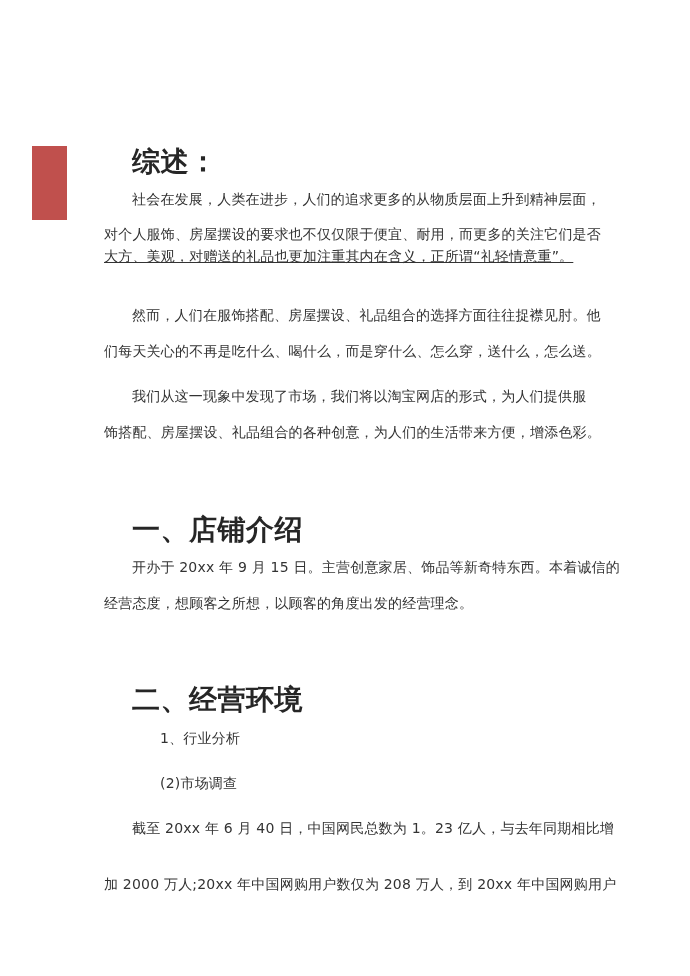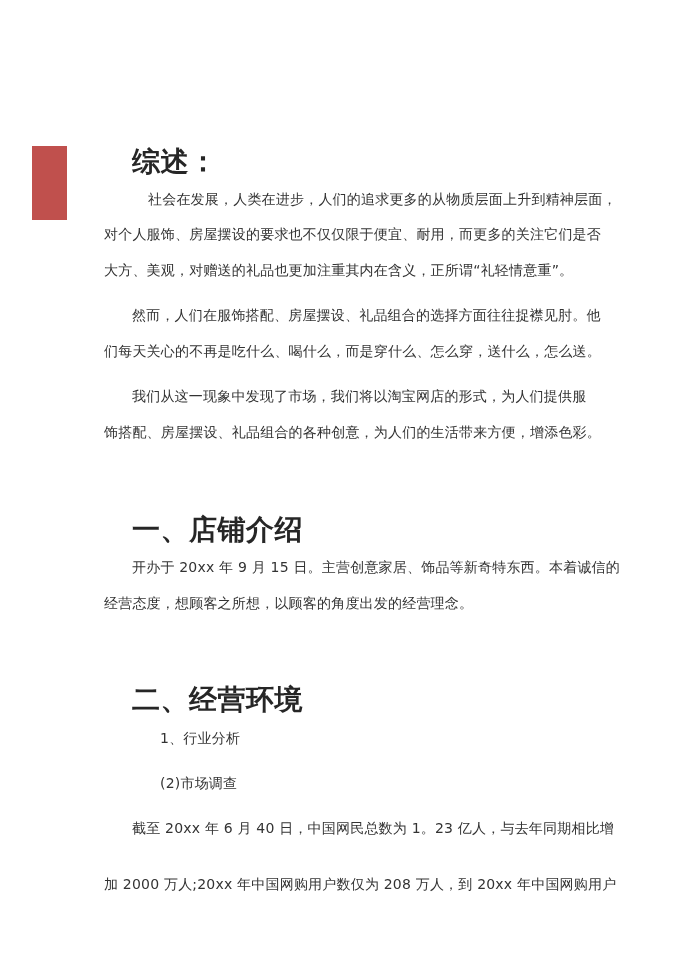--- a/index.html
+++ b/index.html
@@ -52,23 +52,23 @@
   </style>
 </head>
 <body>
 
 <div class="accent-bar" style="background: rgb(192, 80, 77);"></div>
 
 <div class="page">
 
   <div class="heading" style="top:143px;">综述：</div>
 
-  <div class="line indent" style="top:189px;margin-left:16px;">社会在发展，人类在进步，人们的追求更多的从物质层面上升到精神层面，</div>
+  <div class="line indent" style="top:189px;">社会在发展，人类在进步，人们的追求更多的从物质层面上升到精神层面，</div>
   <div class="line" style="top:224px;">对个人服饰、房屋摆设的要求也不仅仅限于便宜、耐用，而更多的关注它们是否</div>
-  <div class="line" style="top:260px;">大方、美观，对赠送的礼品也更加注重其内在含义，正所谓“礼轻情意重”。</div>
+  <div class="line" style="top:246px;text-decoration:underline;">大方、美观，对赠送的礼品也更加注重其内在含义，正所谓“礼轻情意重”。</div>
 
   <div class="line indent" style="top:305px;">然而，人们在服饰搭配、房屋摆设、礼品组合的选择方面往往捉襟见肘。他</div>
   <div class="line" style="top:341px;">们每天关心的不再是吃什么、喝什么，而是穿什么、怎么穿，送什么，怎么送。</div>
 
   <div class="line indent" style="top:386px;">我们从这一现象中发现了市场，我们将以淘宝网店的形式，为人们提供服</div>
   <div class="line" style="top:422px;text-align:right;">饰搭配、房屋摆设、礼品组合的各种创意，为人们的生活带来方便，增添色彩。</div>
 
   <div class="heading" style="top:511px;">一、店铺介绍</div>
   <div class="line indent" style="top:557px;">开办于 20xx 年 9 月 15 日。主营创意家居、饰品等新奇特东西。本着诚信的</div>
   <div class="line" style="top:593px;">经营态度，想顾客之所想，以顾客的角度出发的经营理念。</div>

